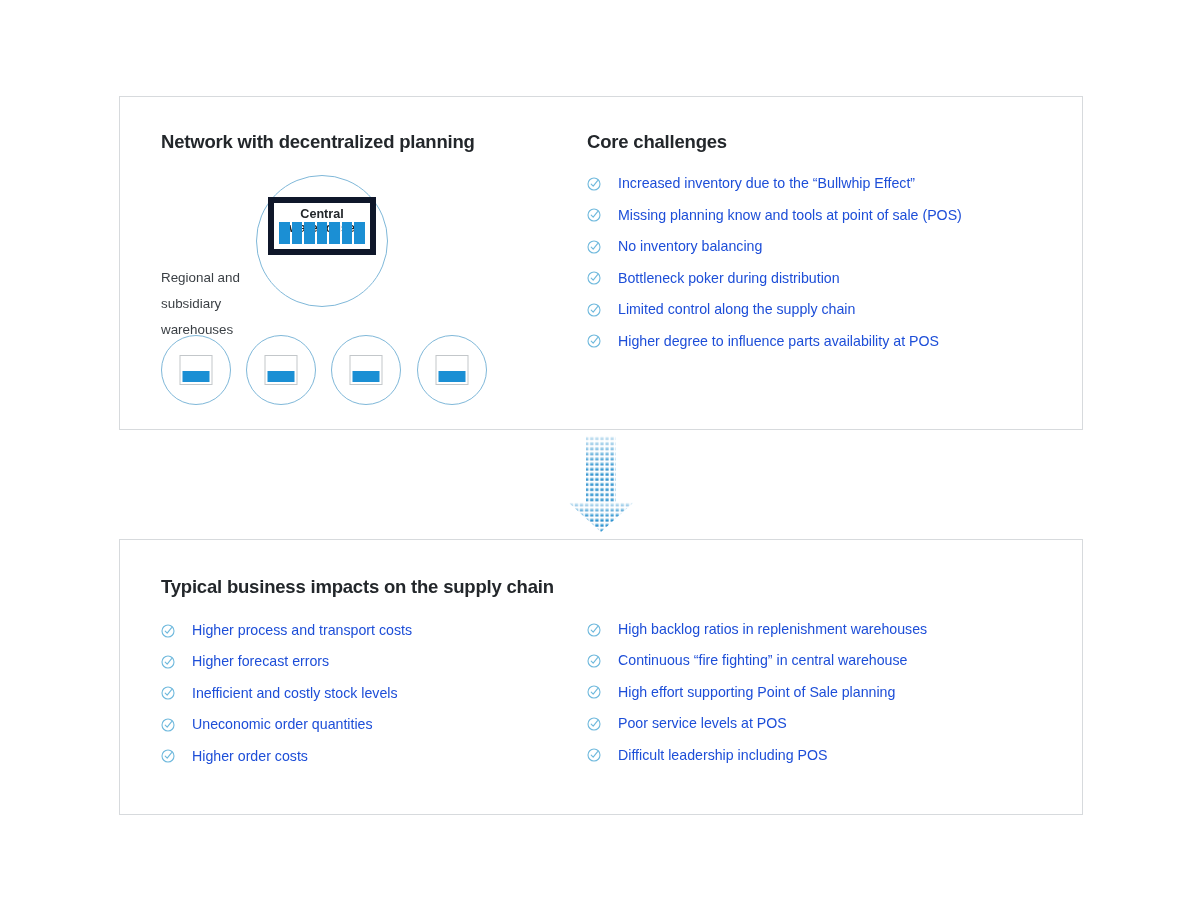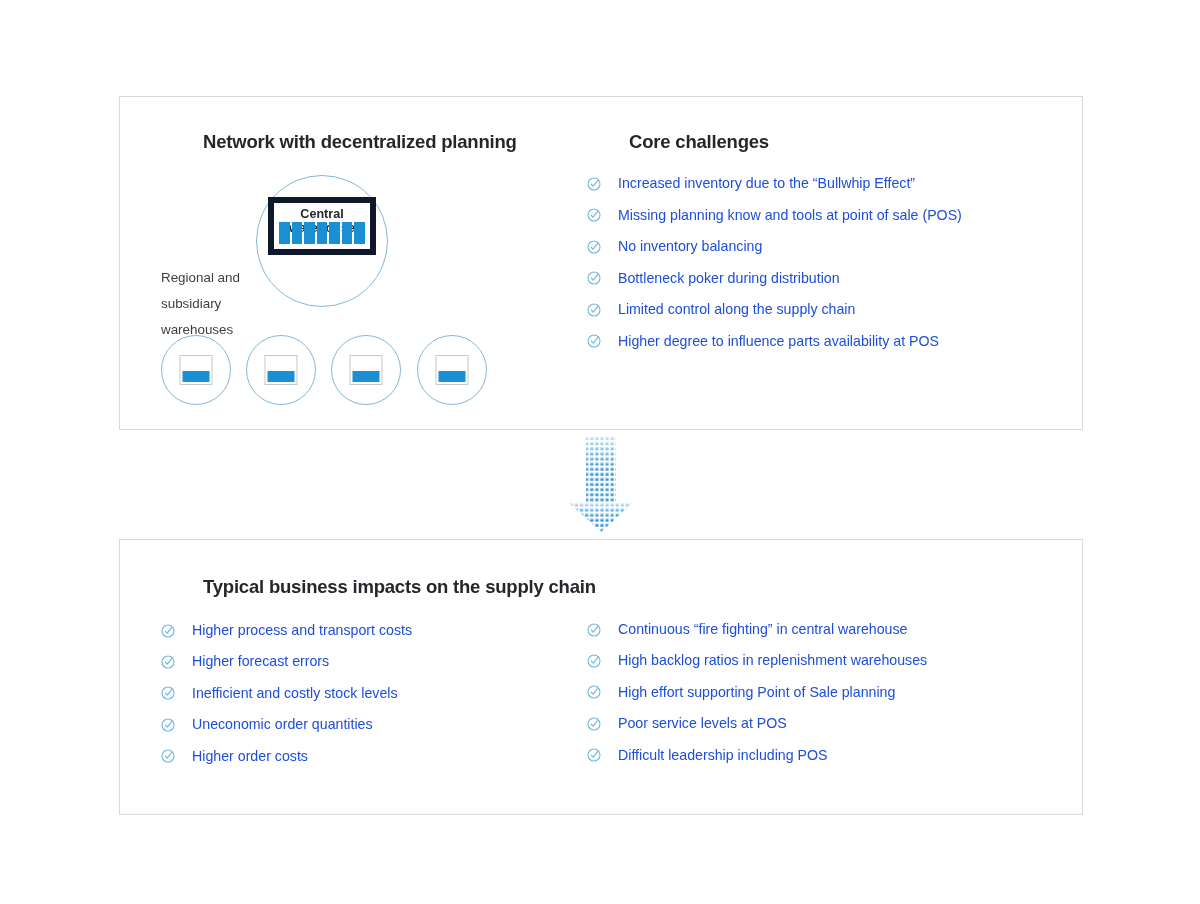--- a/index.html
+++ b/index.html
@@ -37,21 +37,20 @@
   }
 
   
   .panel-heading {
     position: absolute;
     font-size: 18.5px;
     font-weight: bold;
     color: #23272b;
     letter-spacing: -0.2px;
     white-space: nowrap;
-    margin-left: 42px;
   }
   #heading-network { left: 41px; top: 34px; }
   #heading-core    { left: 467px; top: 34px; }
   #heading-impacts { left: 41px; top: 36px; }
 
   
   .check-list {
     position: absolute;
     list-style: none;
     margin: 0;
@@ -382,30 +381,30 @@
   </ul>
 
   <ul class="check-list" id="list-impact-right">
     <li class="check-item">
       <span class="check-icon">
         <svg width="14" height="14" viewBox="0 0 14 14">
           <circle cx="7" cy="7" r="6" fill="none" stroke="#6fb9dd" stroke-width="1.1"></circle>
           <path d="M4.2 7.1 L6.2 9.1 L10.6 3.6" fill="none" stroke="#6fb9dd" stroke-width="1.1" stroke-linecap="round" stroke-linejoin="round"></path>
         </svg>
       </span>
+      <span>High backlog ratios in replenishment warehouses</span>
+    </li>
+    <li class="check-item">
+      <span class="check-icon">
+        <svg width="14" height="14" viewBox="0 0 14 14">
+          <circle cx="7" cy="7" r="6" fill="none" stroke="#6fb9dd" stroke-width="1.1"></circle>
+          <path d="M4.2 7.1 L6.2 9.1 L10.6 3.6" fill="none" stroke="#6fb9dd" stroke-width="1.1" stroke-linecap="round" stroke-linejoin="round"></path>
+        </svg>
+      </span>
       <span>Continuous “fire fighting” in central warehouse</span>
-    </li>
-    <li class="check-item">
-      <span class="check-icon">
-        <svg width="14" height="14" viewBox="0 0 14 14">
-          <circle cx="7" cy="7" r="6" fill="none" stroke="#6fb9dd" stroke-width="1.1"></circle>
-          <path d="M4.2 7.1 L6.2 9.1 L10.6 3.6" fill="none" stroke="#6fb9dd" stroke-width="1.1" stroke-linecap="round" stroke-linejoin="round"></path>
-        </svg>
-      </span>
-      <span>High backlog ratios in replenishment warehouses</span>
     </li>
     <li class="check-item">
       <span class="check-icon">
         <svg width="14" height="14" viewBox="0 0 14 14">
           <circle cx="7" cy="7" r="6" fill="none" stroke="#6fb9dd" stroke-width="1.1"></circle>
           <path d="M4.2 7.1 L6.2 9.1 L10.6 3.6" fill="none" stroke="#6fb9dd" stroke-width="1.1" stroke-linecap="round" stroke-linejoin="round"></path>
         </svg>
       </span>
       <span>High effort supporting Point of Sale planning</span>
     </li>

